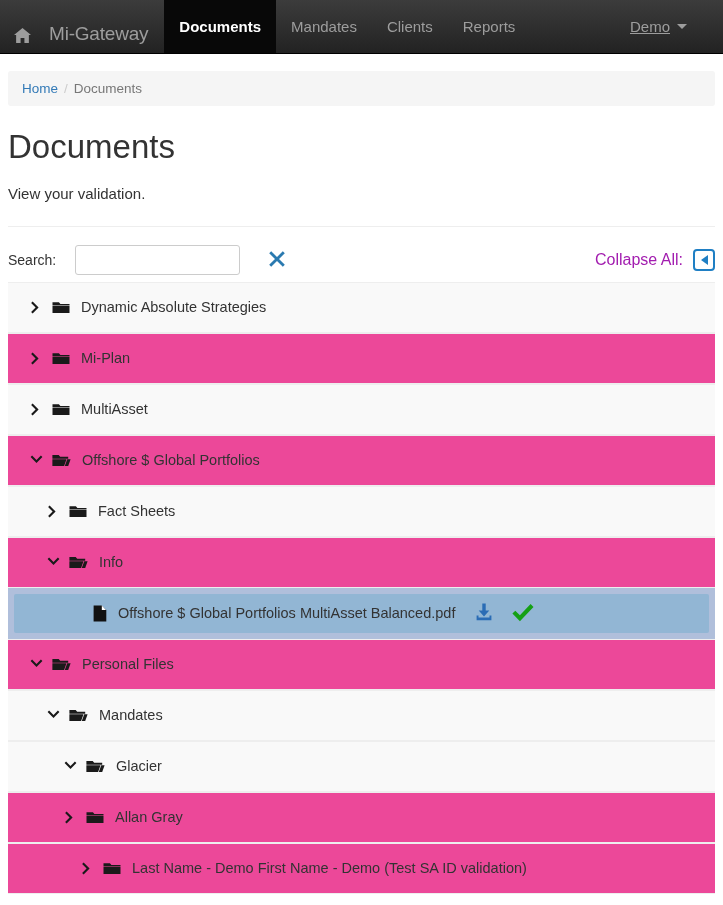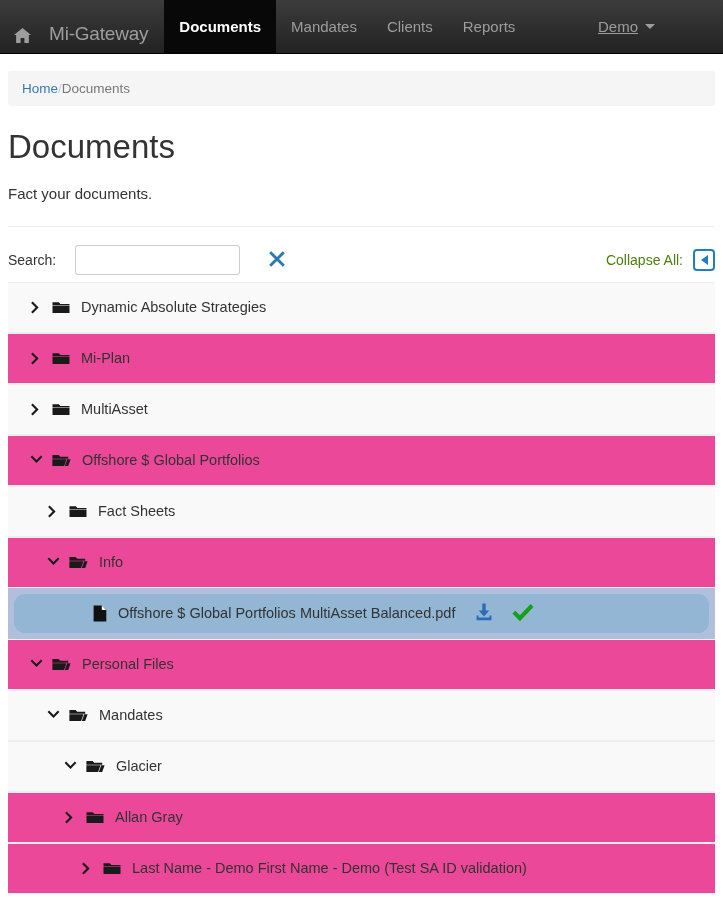--- a/index.html
+++ b/index.html
@@ -55,21 +55,21 @@
     color: #ffffff;
     background: #080808;
     font-weight: bold;
   }
   .nav-right {
     position: absolute;
     right: 0;
     top: 0;
     bottom: 0;
     display: flex;
-    padding-right: 68px;
+    padding-right: 36px;
     text-decoration: underline;
   }
   .nav-user {
     display: flex;
     align-items: center;
     gap: 7px;
     font-size: 15px;
     color: #9d9d9d;
     white-space: nowrap;
   }
@@ -84,20 +84,21 @@
   
   .breadcrumb {
     margin: 17px 8px 0 8px;
     padding: 10px 14px;
     background: #f5f5f5;
     border-radius: 3px;
     font-size: 13.5px;
     color: #777777;
     display: flex;
     align-items: center;
+    gap: 6px;
   }
   .breadcrumb a { color: #337ab7; text-decoration: none; }
   .breadcrumb .sep { color: #cccccc; }
 
   
   .page-wrap { padding: 0 8px; }
   .page-title {
     font-size: 33px;
     font-weight: normal;
     color: #333333;
@@ -137,21 +138,21 @@
     background: #ffffff;
     outline: none;
   }
   .clear-btn {
     background: none; border: 0; cursor: pointer;
     padding: 0 0 0 8px;
     line-height: 1;
     display: flex; align-items: center;
   }
   .toolbar-right { display: flex; align-items: center; gap: 10px; }
-  .collapse-label { font-size: 14px; color: #4d7c0f; }
+  .collapse-label { font-size: 16px; color: #a21caf; }
   .collapse-btn {
     width: 22px; height: 22px;
     border: 2px solid #1f7fc4;
     border-radius: 4px;
     background: #ffffff;
     display: flex; align-items: center; justify-content: center;
     cursor: pointer;
     padding: 0;
   }
   .tri-left {
@@ -177,21 +178,21 @@
   }
   .tree-row.striped { background: #f9f9f9; }
   .tree-row.selected {
     background: #b0bfdb;
     border-top-color: #b0bfdb;
     border-bottom-color: #b0bfdb;
     padding: 0 6px;
   }
   .sel-inner {
     background: #92b6d4;
-    border-radius: 11px;
+    border-radius: 2px;
     height: 39px;
     width: 100%;
     display: flex;
     align-items: center;
   }
   .row-inner { display: flex; align-items: center; width: 100%; }
 
   .chev {
     width: 16px;
     flex: 0 0 16px;
@@ -259,21 +260,21 @@
 </div>
 
 <div class="breadcrumb">
   <a href="#">Home</a>
   <span class="sep">/</span>
   <span>Documents</span>
 </div>
 
 <div class="page-wrap">
   <h1 class="page-title">Documents</h1>
-  <p class="page-sub">Fact your documents.</p>
+  <p class="page-sub">View your validation.</p>
   <hr class="divider">
 
   <div class="toolbar">
     <div class="toolbar-left">
       <span class="search-label">Search:</span>
       <input class="search-input" type="text" placeholder="" style="">
       <button class="clear-btn">
         <span>
           <svg width="20" height="20" viewBox="0 0 20 20" aria-hidden="true">
             <path d="M4.2 2.2 L10 8 L15.8 2.2 L17.8 4.2 L12 10 L17.8 15.8 L15.8 17.8 L10 12 L4.2 17.8 L2.2 15.8 L8 10 L2.2 4.2 Z" fill="#2a7ab0"></path>

